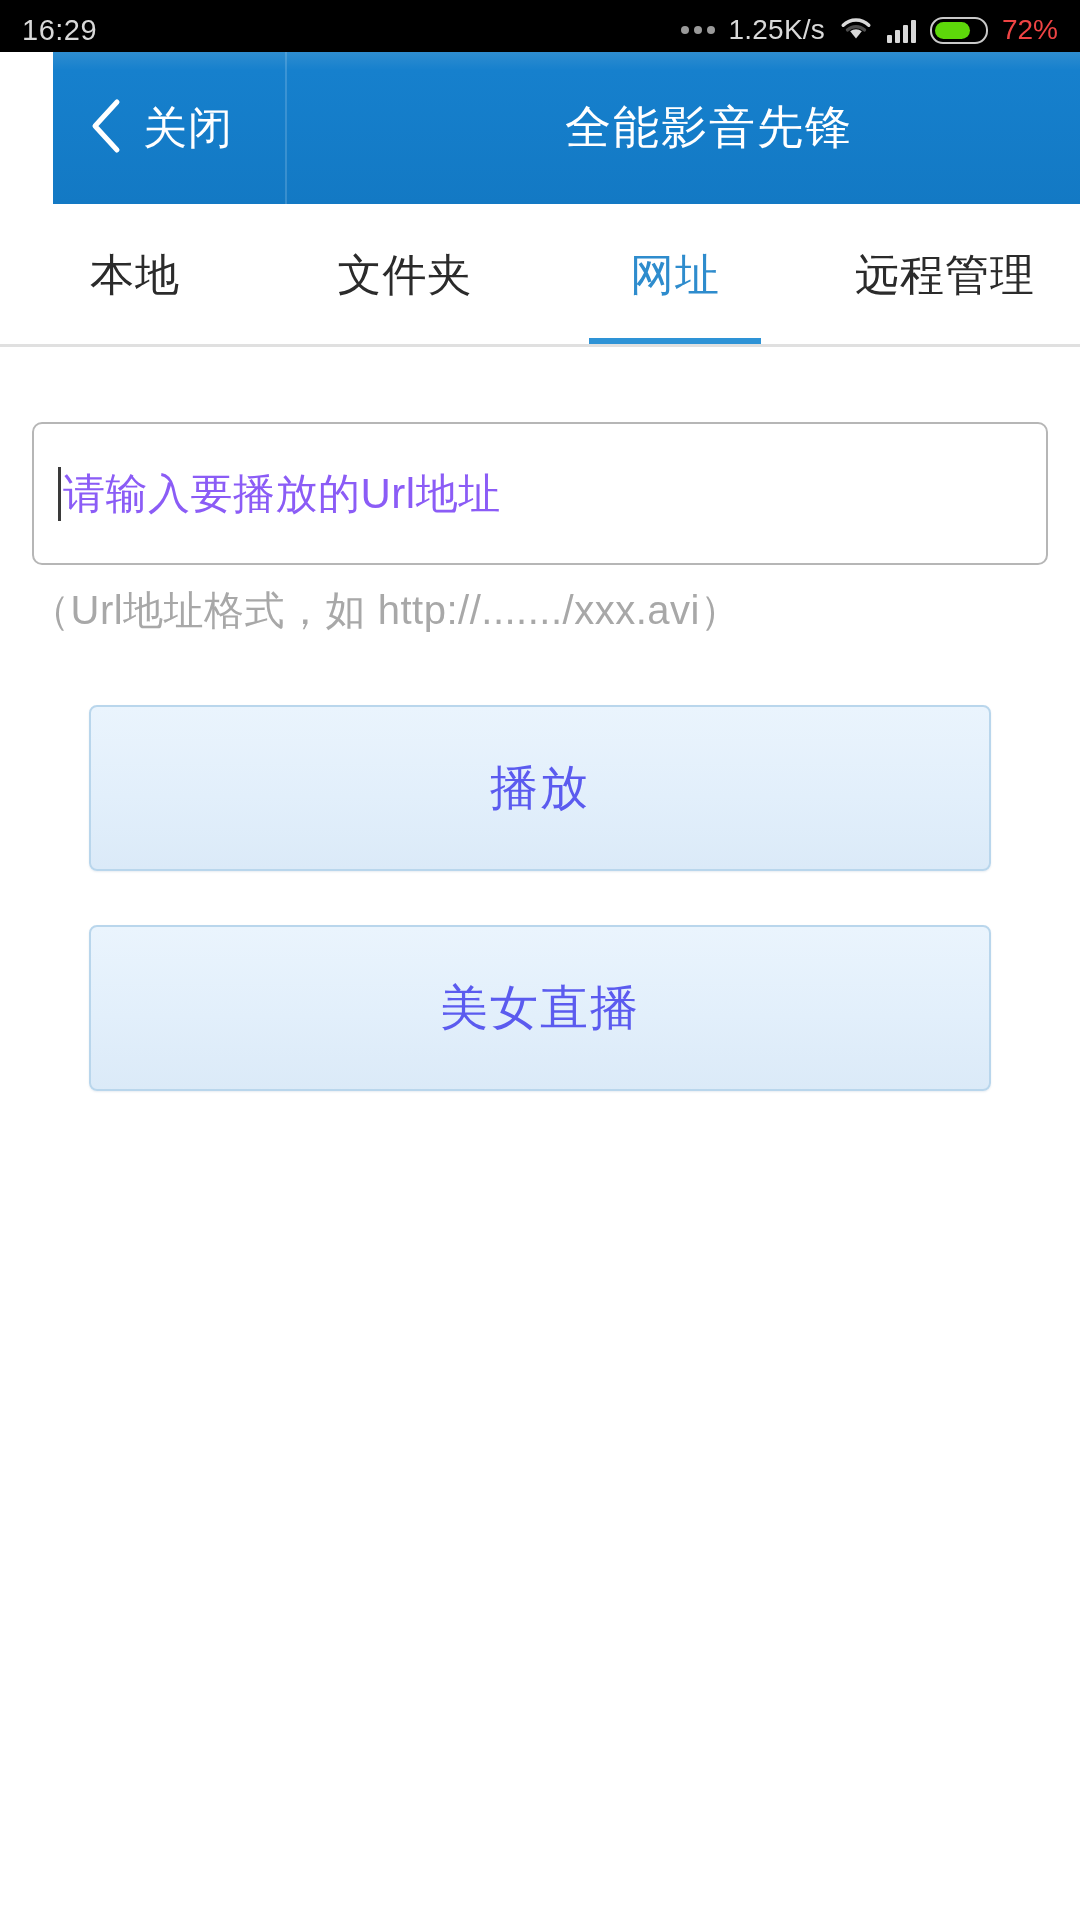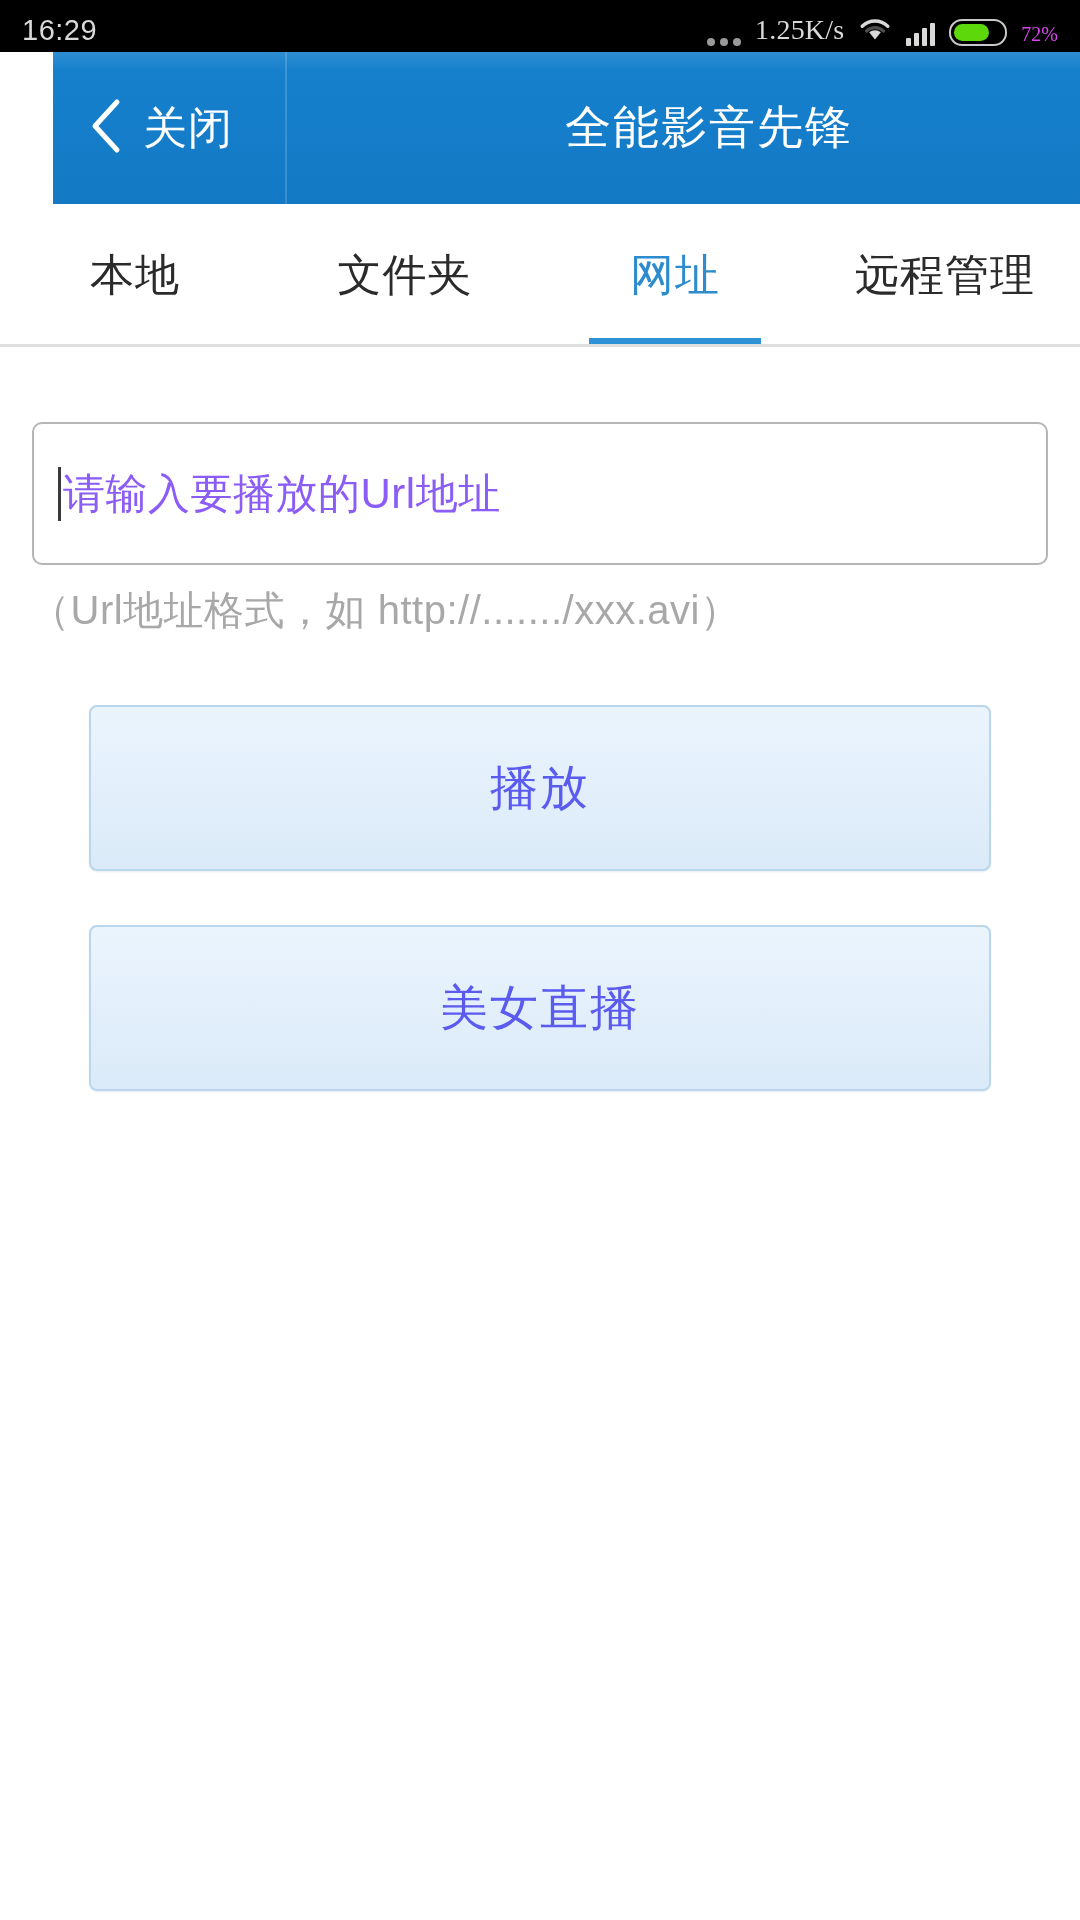--- a/index.html
+++ b/index.html
@@ -28,23 +28,22 @@
     padding: 8px 22px 0 22px;
   }
   .status-clock {
     color: #d9d9d9;
     font-size: 29px;
     letter-spacing: 0.5px;
   }
   .status-right {
     margin-left: auto;
     display: flex;
-    align-items: flex-end;
+    align-items: center;
     gap: 14px;
-    font-family: Liberation Serif, serif;
   }
   .dots-icon {
     display: flex;
     align-items: center;
     gap: 5px;
   }
   .dots-icon i {
     display: block;
     width: 8px; height: 8px;
     border-radius: 50%;
@@ -81,22 +80,22 @@
     display: flex;
     align-items: center;
     padding: 3px;
   }
   .battery-fill {
     height: 100%;
     border-radius: 10px;
     background: #5dd80a;
   }
   .battery-pct {
-    color: #d946ef;
-    font-size: 20px;
+    color: #ef4444;
+    font-size: 28px;
   }
 
   
   .header {
     position: absolute;
     left: 16px; top: 52px;
     width: 1080px;
     height: 152px;
     background: linear-gradient(180deg, #2e8dd0 0%, #1680cd 12%, #1379c4 100%);
     display: flex;

